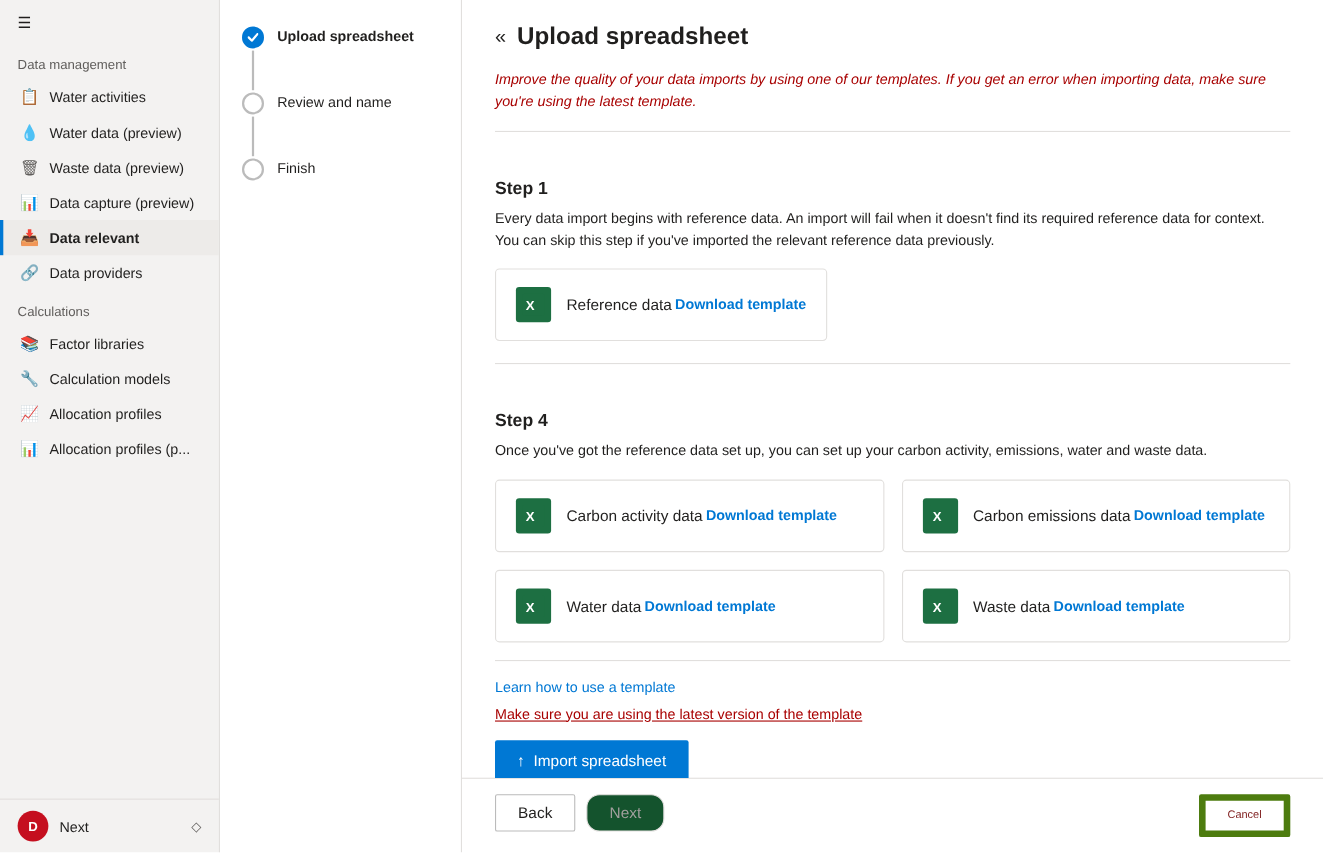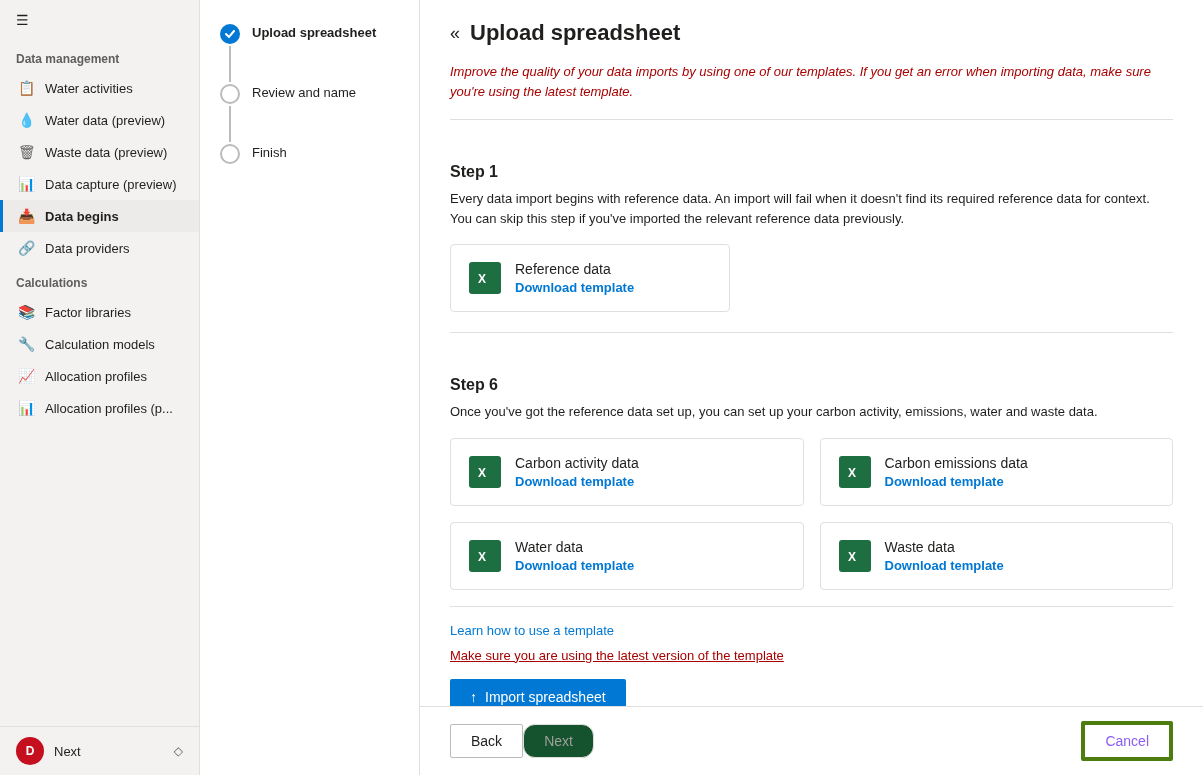--- a/index.html
+++ b/index.html
@@ -15,21 +15,21 @@
       height: 100%;
       border-right: 1px solid #e1dfdd;
     }
     .sidebar-hamburger {
       padding: 12px 16px;
       cursor: pointer;
     }
     .sidebar-section-label {
       padding: 12px 16px 6px;
       font-size: 12px;
-      font-weight: 700;
+      font-weight: 400;
       color: #605e5c;
       text-transform: none;
     }
     .sidebar-item {
       display: flex;
       align-items: center;
       gap: 10px;
       padding: 8px 16px;
       cursor: pointer;
       font-size: 13px;
@@ -193,21 +193,21 @@
     }
     .excel-icon {
       width: 32px; height: 32px;
       background: #1d6f42;
       border-radius: 3px;
       color: #fff;
       display: flex; align-items: center; justify-content: center;
       font-size: 13px; font-weight: 700;
       flex-shrink: 0;
     }
-    .card-text { display: flex; flex-direction: column; gap: 3px; }
+    .card-text { display: flex; flex-direction: row; gap: 3px; }
     .card-title { font-size: 14px; font-weight: 500; color: #201f1e; }
     .card-link { font-size: 13px; color: #0078d4; text-decoration: none; font-weight: bold; }
 
     .learn-link {
       color: #0078d4;
       font-size: 13px;
       text-decoration: none;
       display: block;
       margin-bottom: 10px;
     }
@@ -229,21 +229,22 @@
       font-size: 14px;
       font-weight: 500;
       cursor: pointer;
     }
 
     
     .footer {
       border-top: 1px solid #e1dfdd;
       padding: 14px 30px;
       display: flex;
-      align-items: center;
+      align-items: flex-start;
+      gap: 10px;
       background: #fff;
     }
     .footer-btn {
       padding: 8px 20px;
       border: 1px solid #bbb;
       border-radius: 2px;
       background: #fff;
       font-size: 14px;
       cursor: pointer;
       color: #201f1e;
@@ -255,26 +256,26 @@
       border-radius: 12px;
       background: #14532d;
       font-size: 14px;
       cursor: pointer;
       color: #a19f9d;
       border-color: #e1dfdd;
     }
     .footer-spacer { flex: 1; }
     .footer-cancel {
       padding: 8px 20px;
-      border: 4px solid #4d7c0f;
+      border: 6px solid #4d7c0f;
       border-radius: 2px;
       background: #fff;
-      font-size: 14px;
-      cursor: pointer;
-      color: #8b5cf6;
+      font-size: 10px;
+      cursor: pointer;
+      color: #7f1d1d;
     }
   </style>
 </head>
 <body>
 
 <div class="sidebar">
   <div class="sidebar-hamburger">
     <span>☰</span>
   </div>
 
@@ -292,21 +293,21 @@
     <div class="sidebar-item">
       <div class="sidebar-icon">🗑</div>
       <span>Waste data (preview)</span>
     </div>
     <div class="sidebar-item">
       <div class="sidebar-icon">📊</div>
       <span>Data capture (preview)</span>
     </div>
     <div class="sidebar-item active">
       <div class="sidebar-icon">📥</div>
-      <span>Data begins</span>
+      <span>Data relevant</span>
     </div>
     <div class="sidebar-item">
       <div class="sidebar-icon">🔗</div>
       <span>Data providers</span>
     </div>
   </div>
 
   <div>
     <div class="sidebar-section-label">Calculations</div>
 
@@ -397,21 +398,21 @@
             <a class="card-link" href="#">Download template</a>
           </div>
         </div>
       </div>
     </div>
 
     <hr class="divider">
 
     
     <div>
-      <div class="step-heading">Step 6</div>
+      <div class="step-heading">Step 4</div>
       <p class="step-desc">Once you've got the reference data set up, you can set up your carbon activity, emissions, water and waste data.</p>
 
       <div class="cards-grid-double">
 
         <div class="template-card">
           <div class="excel-icon">
             <svg width="20" height="20" viewBox="0 0 20 20" fill="none">
               <rect width="20" height="20" rx="2" fill="#1d6f42"></rect>
               <text x="3" y="15" font-size="12" fill="white" font-weight="bold" font-family="Arial">X</text>
             </svg>

